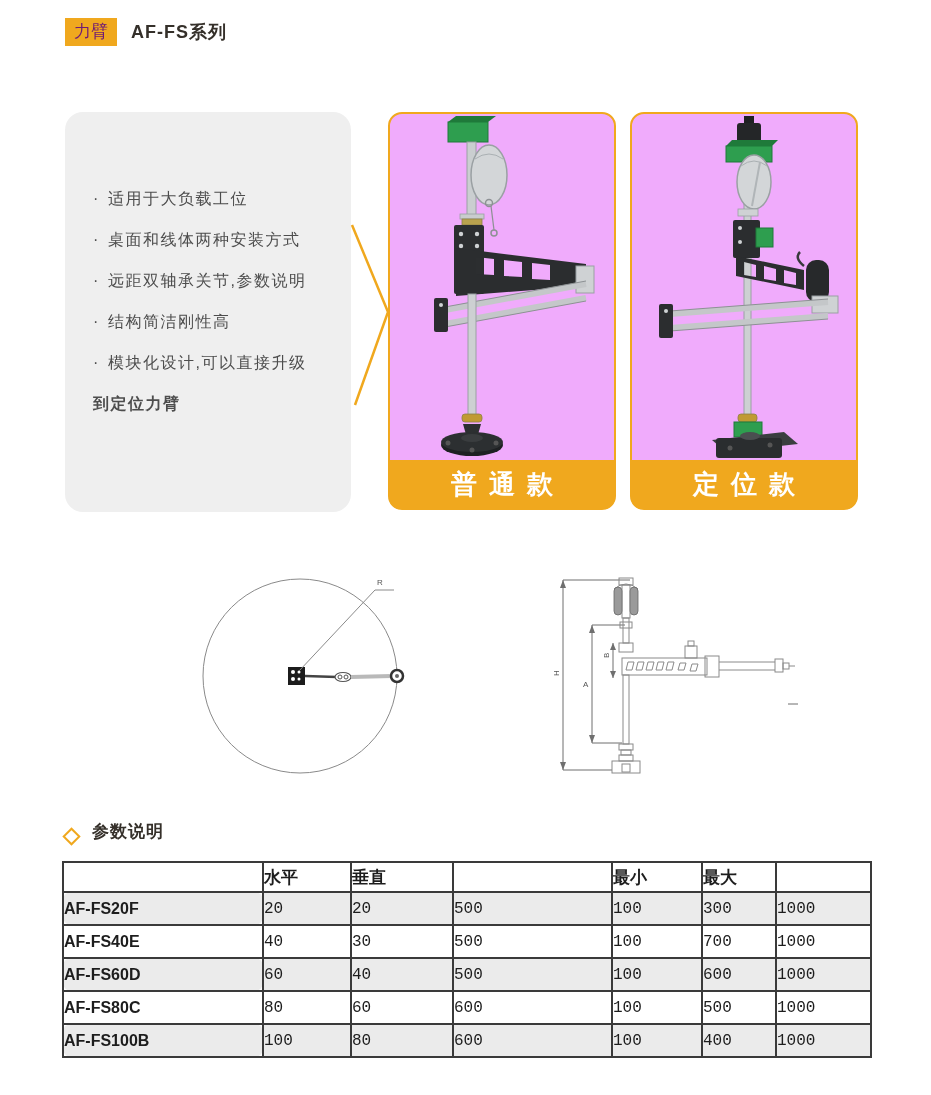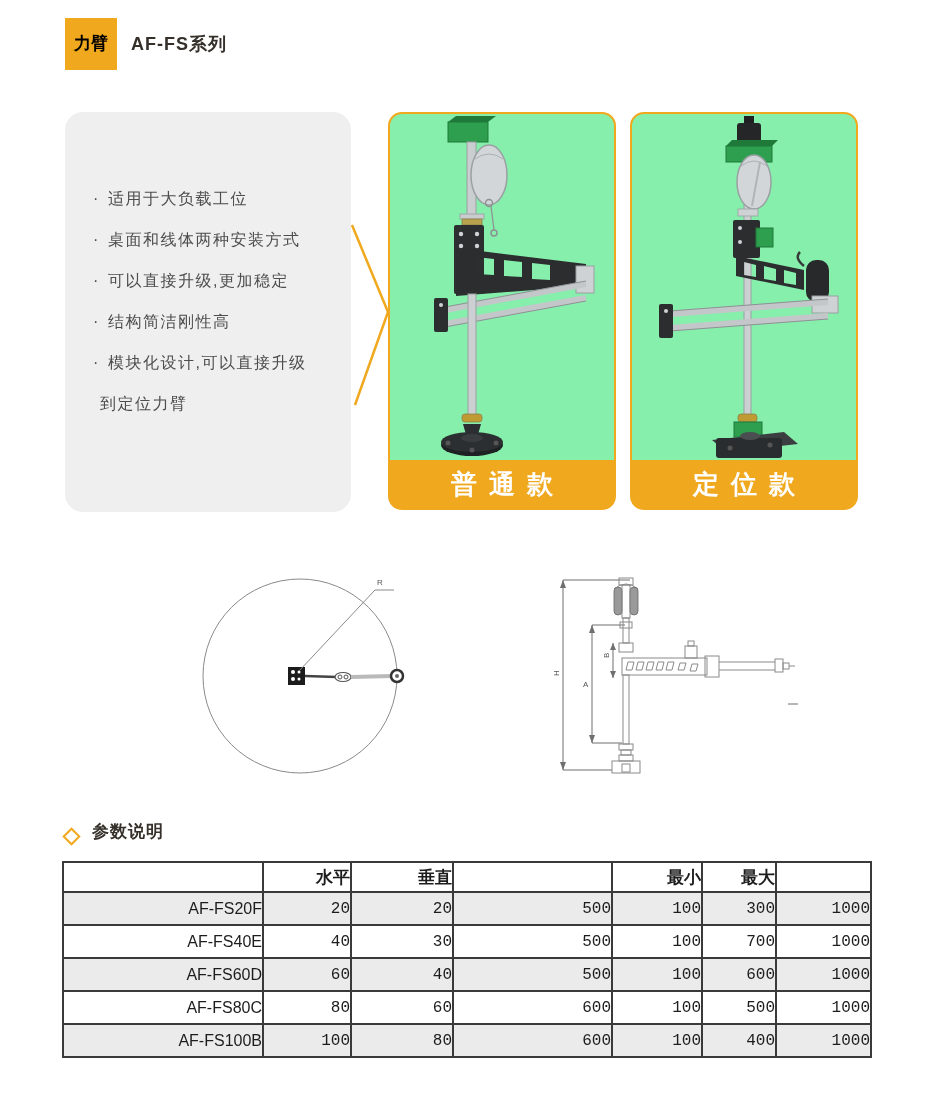--- a/index.html
+++ b/index.html
@@ -9,57 +9,57 @@
     --ink:#2e2b27;
     --line:#8a8a8a;
   }
   *{box-sizing:border-box;}
   html,body{margin:0;padding:0;background:#fff;}
   body{font-family:"Liberation Sans","DejaVu Sans",sans-serif;color:var(--ink);}
   .page{position:relative;width:931px;height:1095px;background:#fff;overflow:hidden;}
 
   
   .hdr{position:absolute;left:65px;top:18px;display:flex;align-items:center;gap:14px;}
-  .hdr .badge{background:var(--accent);color:#000000;font-weight:bold;font-size:17px;padding:16px 9px;line-height:1.2;}
+  .hdr .badge{background:var(--accent);color:#701a75;font-weight:normal;font-size:17px;padding:4px 9px;line-height:1.2;}
   .hdr .title{font-weight:bold;font-size:18px;letter-spacing:1px;color:#35302a;text-align:right;}
 
   
   .features{position:absolute;left:65px;top:112px;width:286px;height:400px;background:var(--panel);border-radius:18px;padding-top:78px;}
   .feat{display:flex;margin:0 0 24px 28px;color:#4d4d4d;font-size:16px;letter-spacing:1.5px;line-height:17px;}
   .feat .dot{width:15px;color:#4d4d4d;}
-  .feat.cont{margin-left:35px;}
+  .feat.cont{margin-left:28px;font-weight:bold;}
 
   
   .chevron{position:absolute;left:340px;top:215px;}
 
   
-  .card{position:absolute;top:112px;width:228px;height:398px;background:#86efac;border:2px solid var(--accent);border-radius:14px;}
+  .card{position:absolute;top:112px;width:228px;height:398px;background:#f0abfc;border:2px solid var(--accent);border-radius:14px;}
   .card.c1{left:388px;}
   .card.c2{left:630px;}
   .card-img{position:absolute;left:0;right:0;top:0;bottom:48px;display:flex;align-items:center;justify-content:center;}
   .card-label{position:absolute;left:-1px;right:-1px;bottom:-1px;height:49px;background:var(--accent);
     border-radius:0 0 12px 12px;display:flex;align-items:center;justify-content:center;
     color:#fff;font-size:26px;font-weight:bold;letter-spacing:12px;text-indent:12px;}
 
   
   .draw1{position:absolute;left:175px;top:555px;}
   .draw2{position:absolute;left:530px;top:558px;}
 
   
   .section-hdr{position:absolute;left:65px;top:820px;display:flex;align-items:flex-end;}
   .diamond{width:13px;height:13px;border:2px solid var(--accent);transform:rotate(45deg);background:#fff;}
   .section-title{margin-left:14px;font-size:17px;font-weight:bold;color:#35302a;letter-spacing:1px;}
 
   
   .params{position:absolute;left:62px;top:861px;width:808px;border-collapse:collapse;table-layout:fixed;}
-  .params th,.params td{border:2px solid #3a3a3a;text-align:right;padding:0;font-size:16px;color:#1d1d1d;}
+  .params th,.params td{border:2px solid #3a3a3a;text-align:left;padding:0;font-size:16px;color:#1d1d1d;}
   .params thead th{height:30px;font-size:17px;font-weight:bold;background:#fff;}
   .params tbody tr{height:33px;}
   .params tbody tr.alt{background:var(--row-alt);}
-  .params tbody th{font-weight:normal;font-size:16px;}
+  .params tbody th{font-weight:bold;font-size:16px;border-radius:8px;}
   .params tbody td{font-weight:normal;font-family:Liberation Mono, monospace;}
 
   svg .thin{stroke:var(--line);stroke-width:1;fill:none;}
   svg .dim{stroke:#6f6f6f;stroke-width:1;fill:none;}
   svg text.dimlabel{font-family:"Liberation Sans","DejaVu Sans",sans-serif;font-size:8px;fill:#555;}
 </style>
 </head>
 <body>
 
 <div class="page">
@@ -73,21 +73,21 @@
     <div class="feat">
         <span class="dot">·</span>
         <span>适用于大负载工位</span>
       </div>
     <div class="feat">
         <span class="dot">·</span>
         <span>桌面和线体两种安装方式</span>
       </div>
     <div class="feat">
         <span class="dot">·</span>
-        <span>可以直接升级,更加稳定</span>
+        <span>远距双轴承关节,参数说明</span>
       </div>
     <div class="feat">
         <span class="dot">·</span>
         <span>结构简洁刚性高</span>
       </div>
     <div class="feat">
         <span class="dot">·</span>
         <span>模块化设计,可以直接升级</span>
       </div>
     <div class="feat cont">

